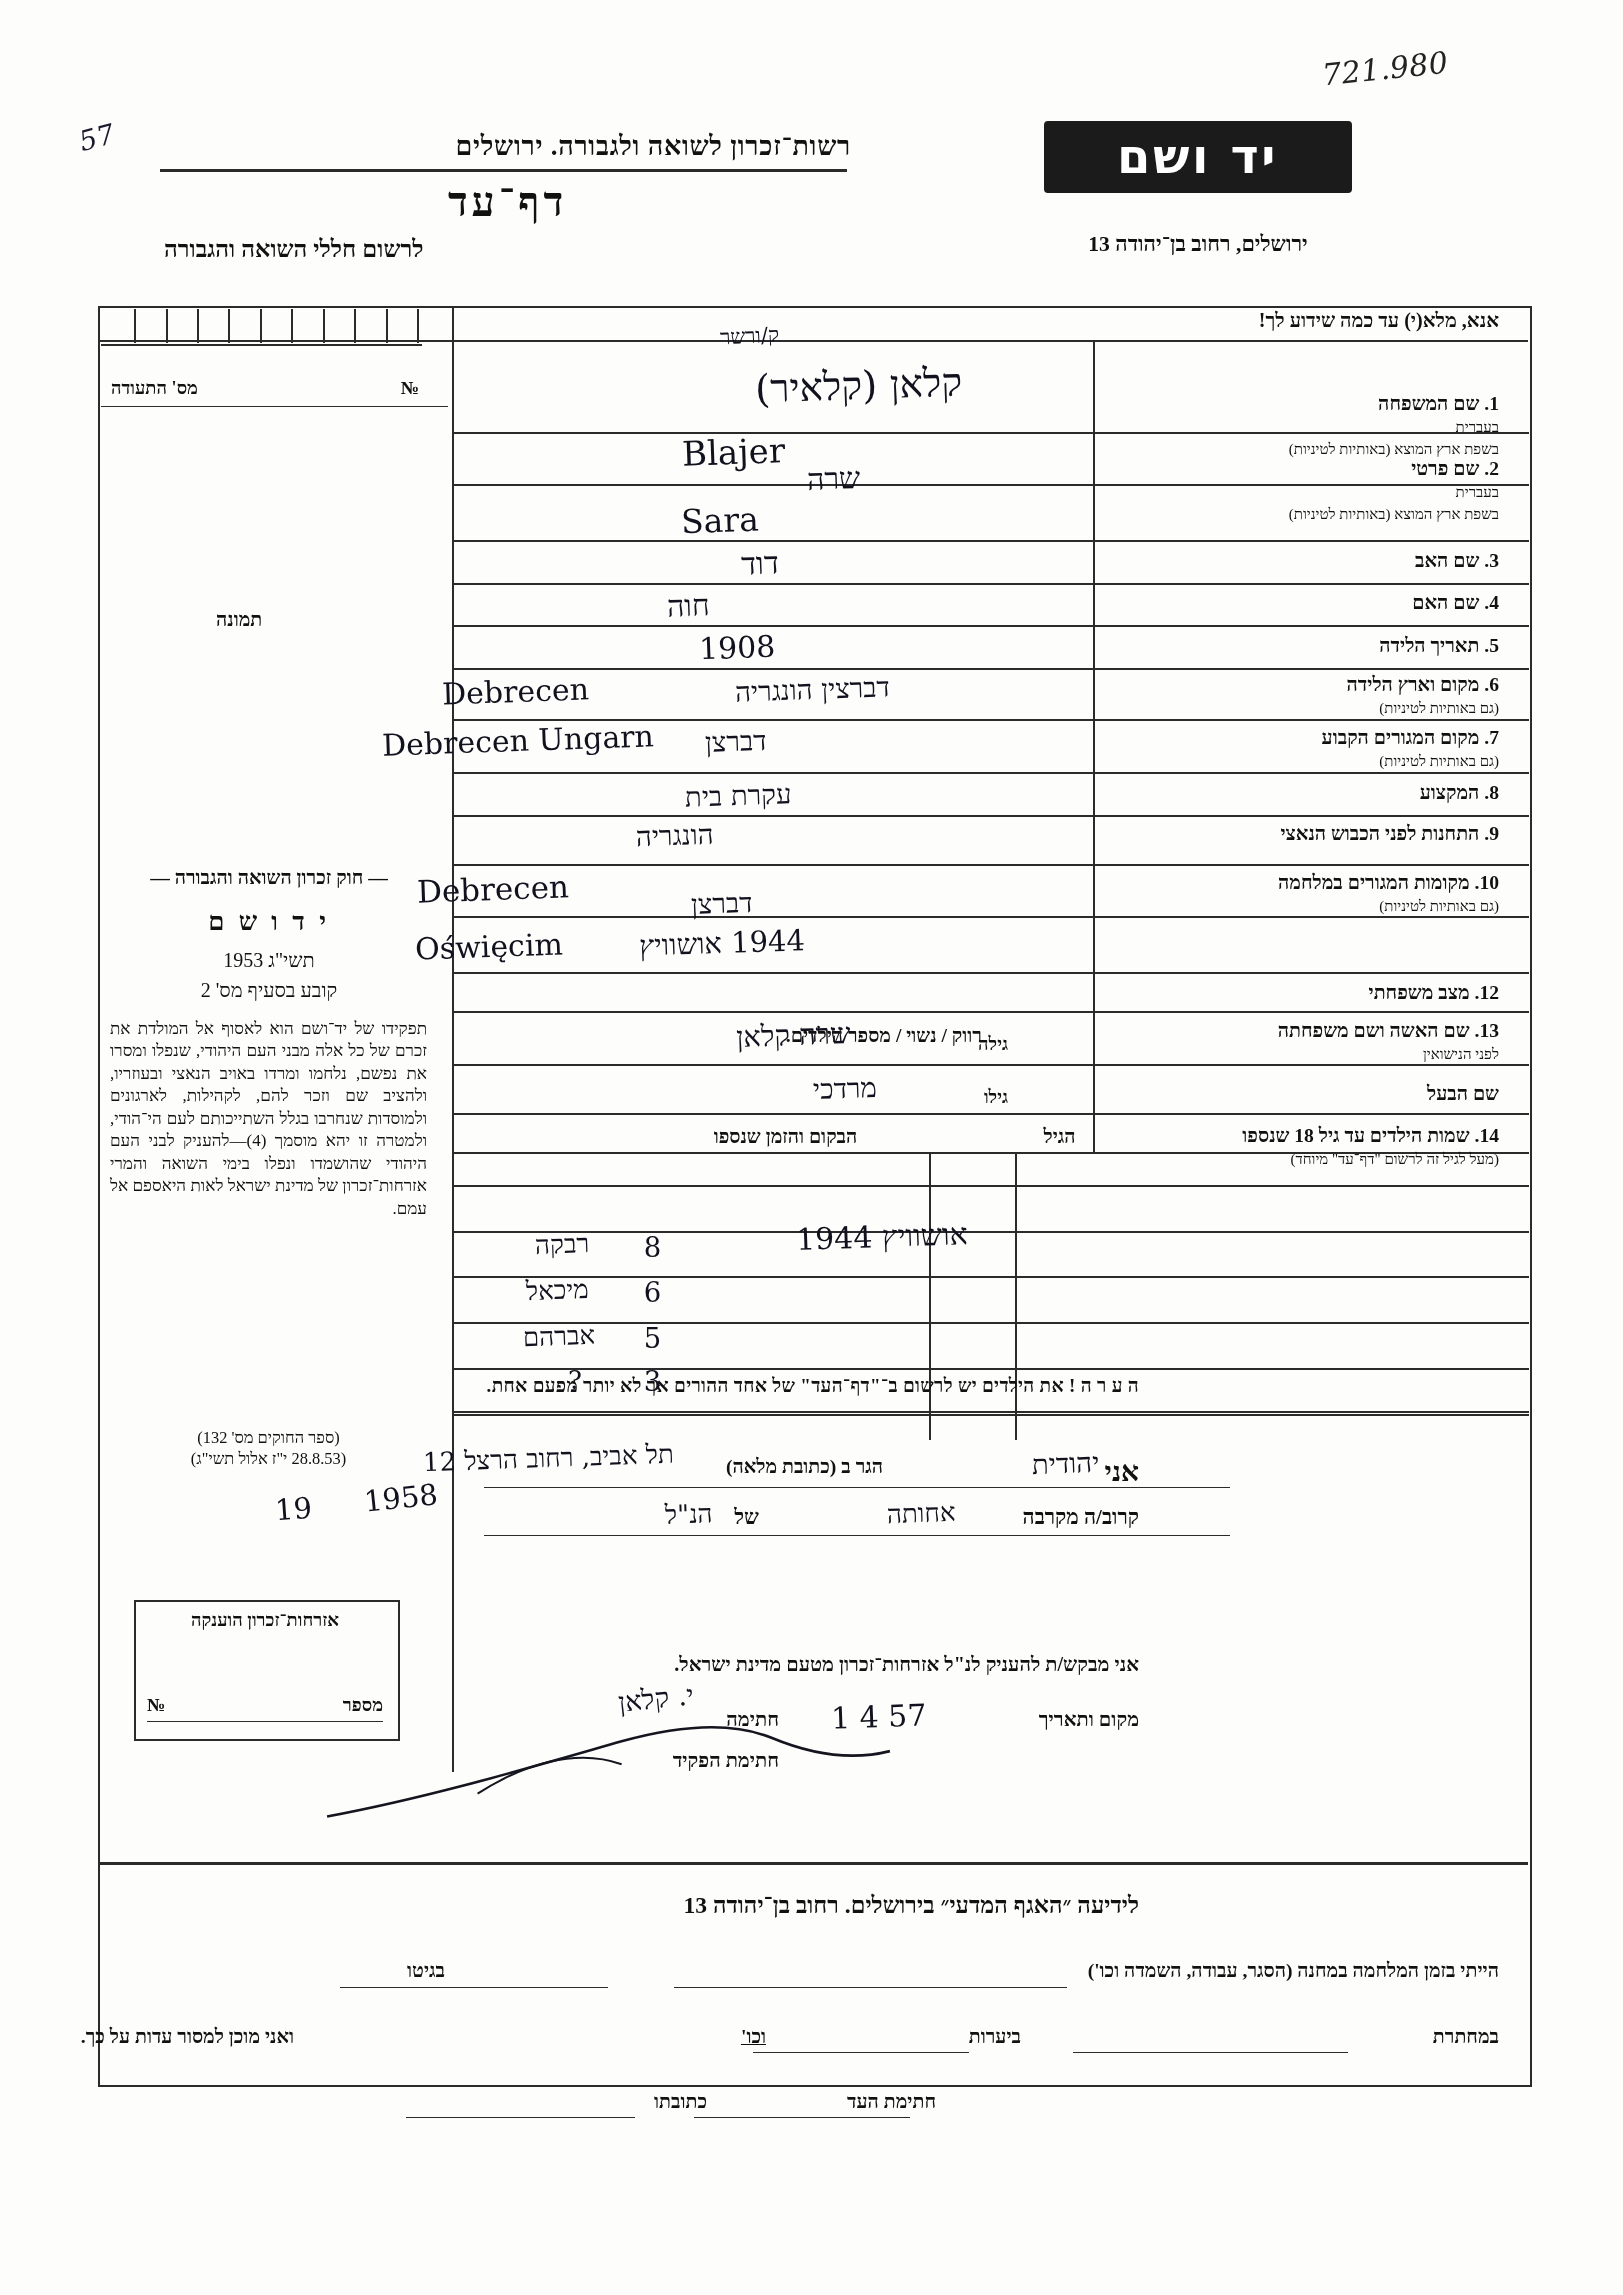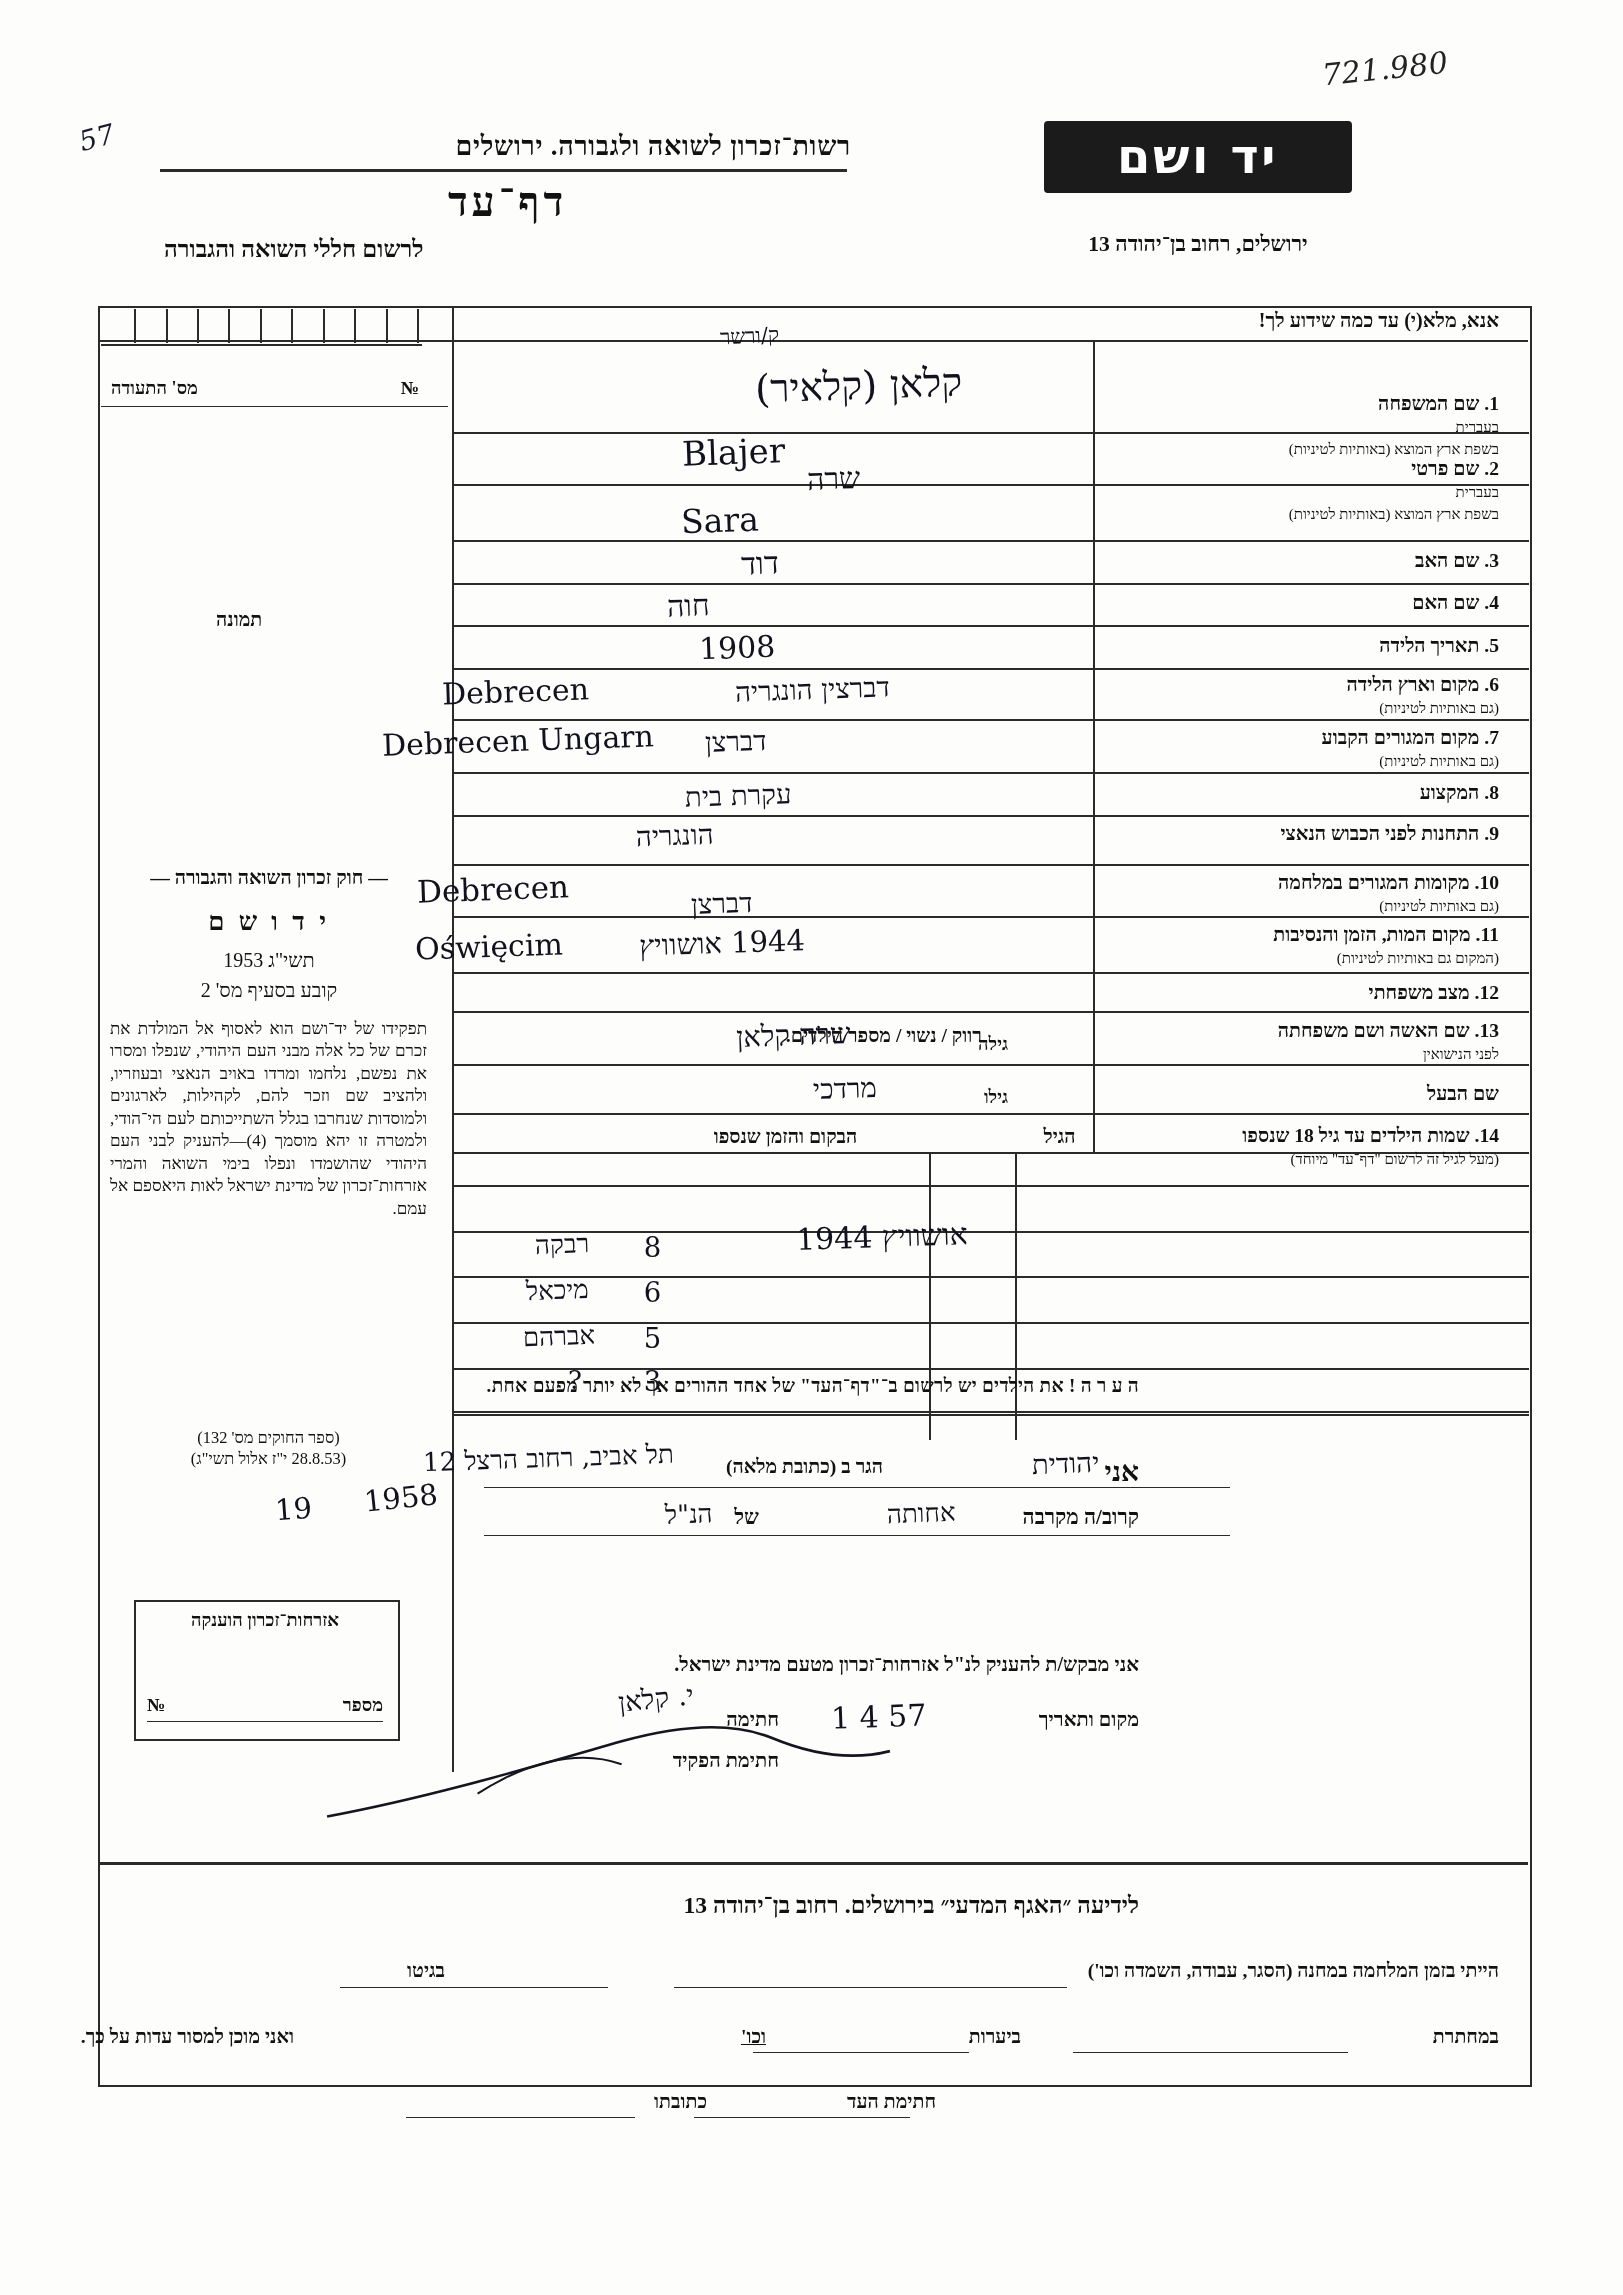--- a/index.html
+++ b/index.html
@@ -199,25 +199,20 @@
   <div class="hv rtl" style="top:819px;right:910px;font-size:27.5px;transform:rotate(-2deg);">הונגריה</div>
 
   <div class="lbl rtl" style="top:872px;right:124px;width:367px;">
     <span class="num">10.</span>
     <span>מקומות המגורים במלחמה</span><br>
     <span class="sub">(גם באותיות לטיניות)</span>
   </div>
   <div class="hv rtl" style="top:887px;right:871px;font-size:27.5px;transform:rotate(-2deg);">דברצן</div>
   <div class="hv ltr" style="top:871px;right:1054px;font-size:31px;transform:rotate(-2deg);">Debrecen</div>
 
-  <div class="lbl rtl" style="top:924px;right:124px;width:367px;">
-    <span class="num">11.</span>
-    <span>מקום המות, הזמן והנסיבות</span><br>
-    <span class="sub">(המקום גם באותיות לטיניות)</span>
-  </div>
   <div class="hv rtl" style="top:926px;right:818px;font-size:29px;transform:rotate(-2deg);">1944 אושוויץ</div>
   <div class="hv ltr" style="top:929px;right:1060px;font-size:30px;transform:rotate(-2deg);">Oświęcim</div>
 
   <div class="lbl rtl" style="top:982px;right:124px;width:367px;">
     <span class="num">12.</span>
     <span>מצב משפחתי</span>
   </div>
   <div class="abs rtl" style="top:1025px;right:641px;font-size:19.6px;font-weight:bold;">רווק / נשוי / מספר הילדים.</div>
 
   <div class="lbl rtl" style="top:1020px;right:124px;width:367px;">

